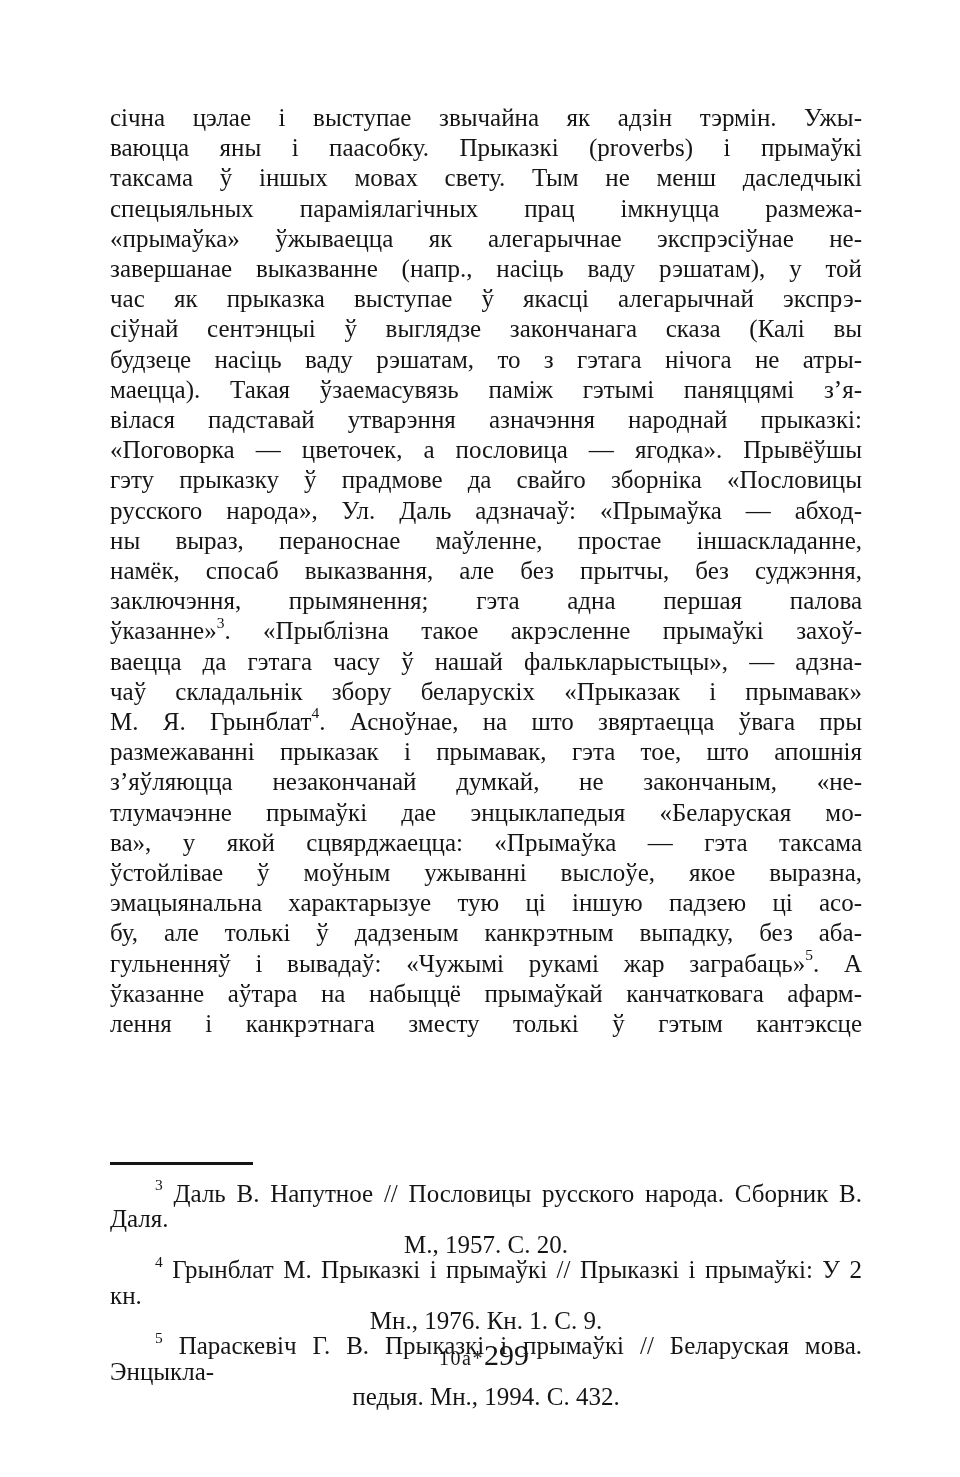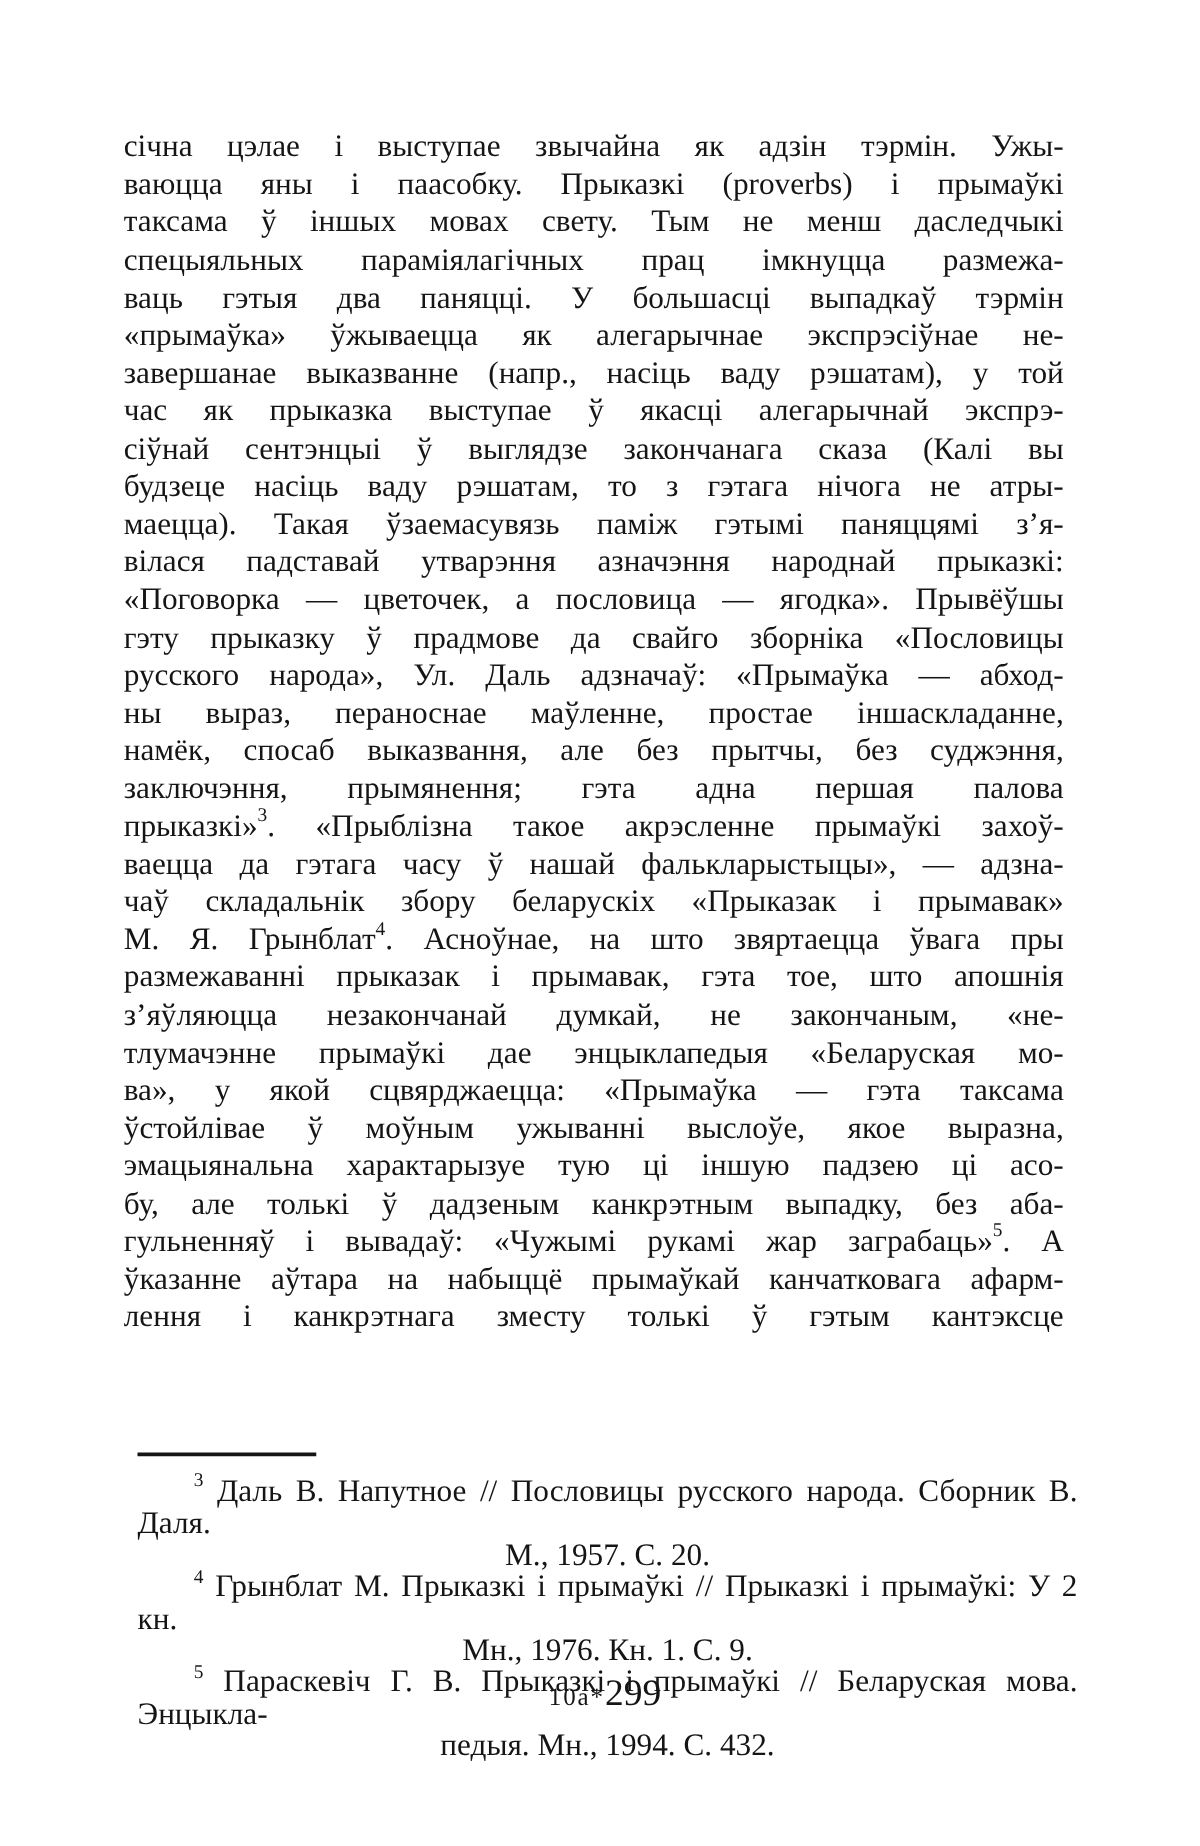--- a/index.html
+++ b/index.html
@@ -6,21 +6,21 @@
   body {
     width: 960px; height: 1477px;
     background: #ffffff;
     font-family: "Liberation Serif", serif;
     color: #151515;
     position: relative;
     overflow: hidden;
   }
   .text-block {
     position: absolute;
-    left: 99px; top: 103px; width: 752px;
+    left: 110px; top: 103px; width: 752px;
   }
   .bline {
     font-size: 25px;
     line-height: 30.2px;
     text-align: justify;
     text-align-last: justify;
   }
   .it { }
   sup.fnref {
     font-size: 0.62em;
@@ -51,35 +51,34 @@
   .pageno { font-size: 30px; }
 </style>
 </head>
 <body>
 
 <div class="text-block" id="body-text">
     <div class="bline"><span>січна цэлае і выступае звычайна як адзін тэрмін. Ужы-</span></div>
     <div class="bline"><span>ваюцца яны і паасобку. Прыказкі (</span><span class="it">proverbs</span><span>) і прымаўкі</span></div>
     <div class="bline"><span>таксама ў іншых мовах свету. Тым не менш даследчыкі</span></div>
     <div class="bline"><span>спецыяльных параміялагічных прац імкнуцца размежа-</span></div>
-    <div class="bline"><span>ваць гэтыя два паняцці. У большасці выпадкаў тэрмін</span></div>
     <div class="bline"><span>«прымаўка» ўжываецца як алегарычнае экспрэсіўнае не-</span></div>
     <div class="bline"><span>завершанае выказванне (напр., </span><span class="it">насіць ваду рэшатам),</span><span> у той</span></div>
     <div class="bline"><span>час як прыказка выступае ў якасці алегарычнай экспрэ-</span></div>
     <div class="bline"><span>сіўнай сентэнцыі ў выглядзе закончанага сказа </span><span class="it">(Калі вы</span></div>
     <div class="bline"><span class="it">будзеце насіць ваду рэшатам, то з гэтага нічога не атры-</span></div>
     <div class="bline"><span class="it">маецца).</span><span> Такая ўзаемасувязь паміж гэтымі паняццямі з’я-</span></div>
     <div class="bline"><span>вілася падставай утварэння азначэння народнай прыказкі:</span></div>
     <div class="bline"><span class="it">«Поговорка — цветочек, а пословица — ягодка»</span><span>. Прывёўшы</span></div>
     <div class="bline"><span>гэту прыказку ў прадмове да свайго зборніка </span><span class="it">«Пословицы</span></div>
     <div class="bline"><span class="it">русского народа»,</span><span> Ул. Даль адзначаў: «Прымаўка — абход-</span></div>
     <div class="bline"><span>ны выраз, пераноснае маўленне, простае іншаскладанне,</span></div>
     <div class="bline"><span>намёк, спосаб выказвання, але без прытчы, без суджэння,</span></div>
     <div class="bline"><span>заключэння, прымянення; гэта адна першая палова</span></div>
-    <div class="bline"><span>прыказкі»</span><sup class="fnref">3</sup><span>. «Прыблізна такое акрэсленне прымаўкі захоў-</span></div>
+    <div class="bline"><span>ўказанне»</span><sup class="fnref">3</sup><span>. «Прыблізна такое акрэсленне прымаўкі захоў-</span></div>
     <div class="bline"><span>ваецца да гэтага часу ў нашай фалькларыстыцы», — адзна-</span></div>
     <div class="bline"><span>чаў складальнік збору беларускіх «Прыказак і прымавак»</span></div>
     <div class="bline"><span>М. Я. Грынблат</span><sup class="fnref">4</sup><span>. Асноўнае, на што звяртаецца ўвага пры</span></div>
     <div class="bline"><span>размежаванні прыказак і прымавак, гэта тое, што апошнія</span></div>
     <div class="bline"><span>з’яўляюцца незакончанай думкай, не закончаным, «не-</span></div>
     <div class="bline"><span>тлумачэнне прымаўкі дае энцыклапедыя «Беларуская мо-</span></div>
     <div class="bline"><span>ва», у якой сцвярджаецца: «Прымаўка — гэта таксама</span></div>
     <div class="bline"><span>ўстойлівае ў моўным ужыванні выслоўе, якое выразна,</span></div>
     <div class="bline"><span>эмацыянальна характарызуе тую ці іншую падзею ці асо-</span></div>
     <div class="bline"><span>бу, але толькі ў дадзеным канкрэтным выпадку, без аба-</span></div>

